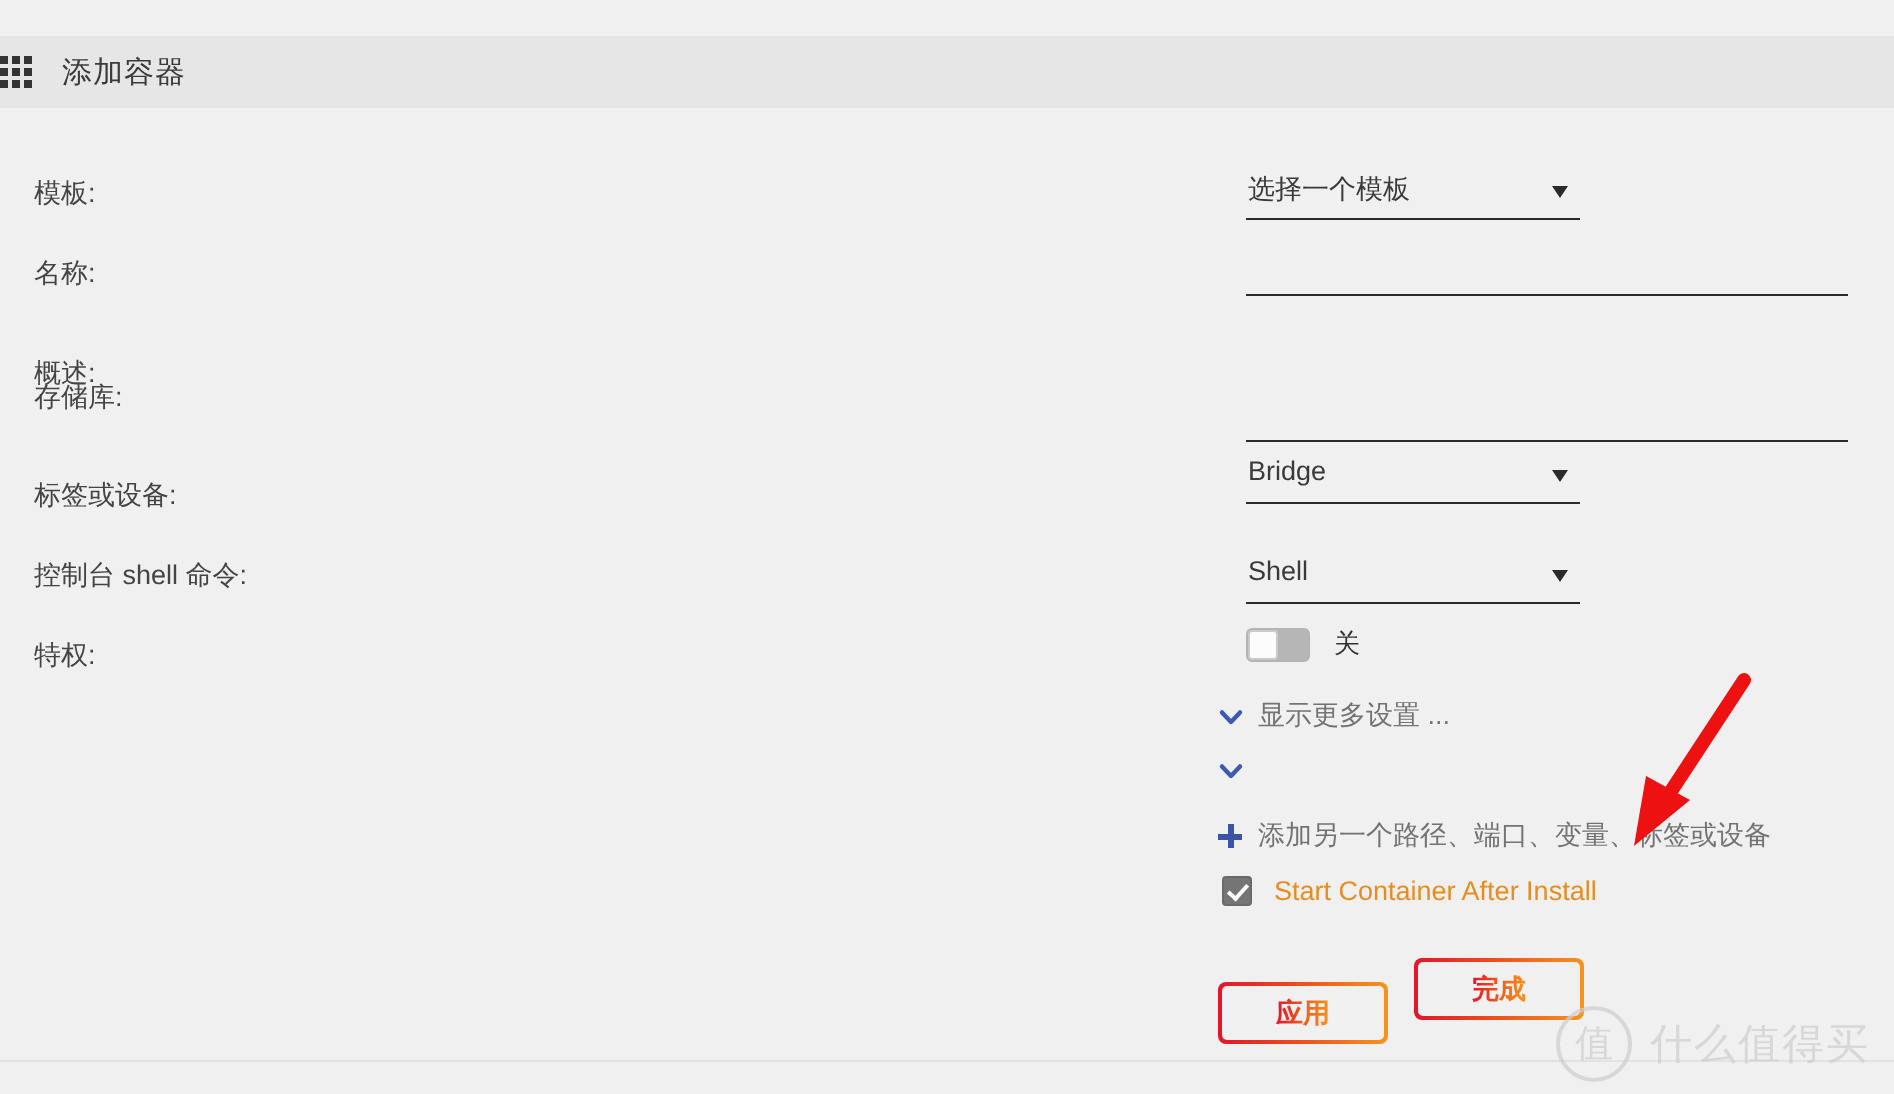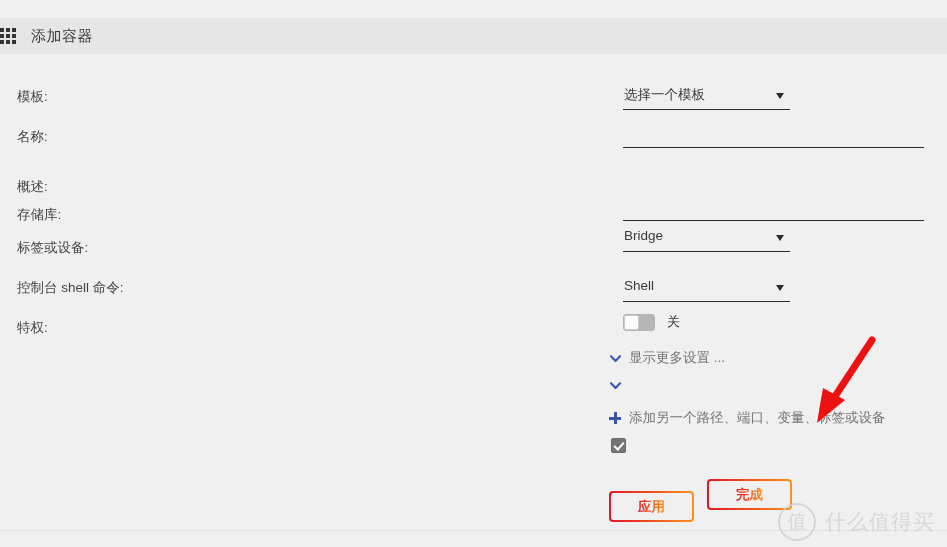--- a/index.html
+++ b/index.html
@@ -336,21 +336,21 @@
     <div class="field" style="top:70px">
       <input class="text-input" type="text" value="" style="">
     </div>
   </div>
 
   <div class="row">
     <span class="label" style="top:124px">概述:</span>
   </div>
 
   <div class="row">
-    <span class="label" style="top:152px">存储库:</span>
+    <span class="label" style="top:136px">存储库:</span>
     <div class="field" style="top:143px">
       <input class="text-input" type="text" value="" style="">
     </div>
   </div>
 
   <div class="row">
     <span class="label" style="top:185px">标签或设备:</span>
     <div class="field" style="top:172px">
       <div class="select">
         <span class="val">Bridge</span>
@@ -398,20 +398,21 @@
     </span>
   </div>
 
   <div class="link-row" style="top:355px">
     <span class="plus"></span>
     <span class="link-text">添加另一个路径、端口、变量、标签或设备</span>
   </div>
 
   <div class="check-row" style="top:384px">
     <span class="checkbox"></span>
+    <span class="check-label">Start Container After Install</span>
   </div>
 
   <div class="btn" style="left:609px; top:437px">
     <span class="btn-inner">
       <span class="btn-label">应用</span>
     </span>
   </div>
   <div class="btn" style="left:707px; top:425px">
     <span class="btn-inner">
       <span class="btn-label">完成</span>

